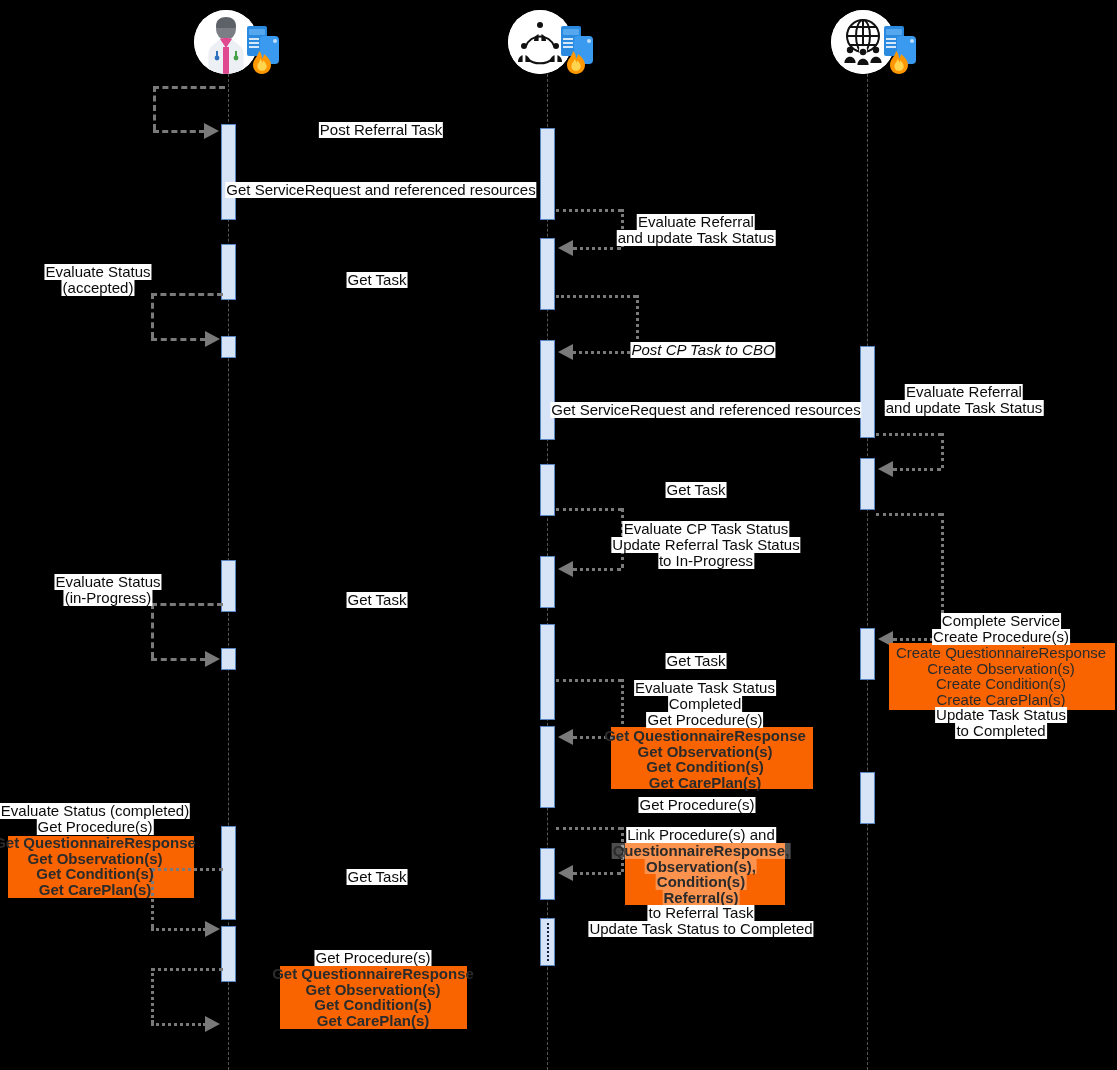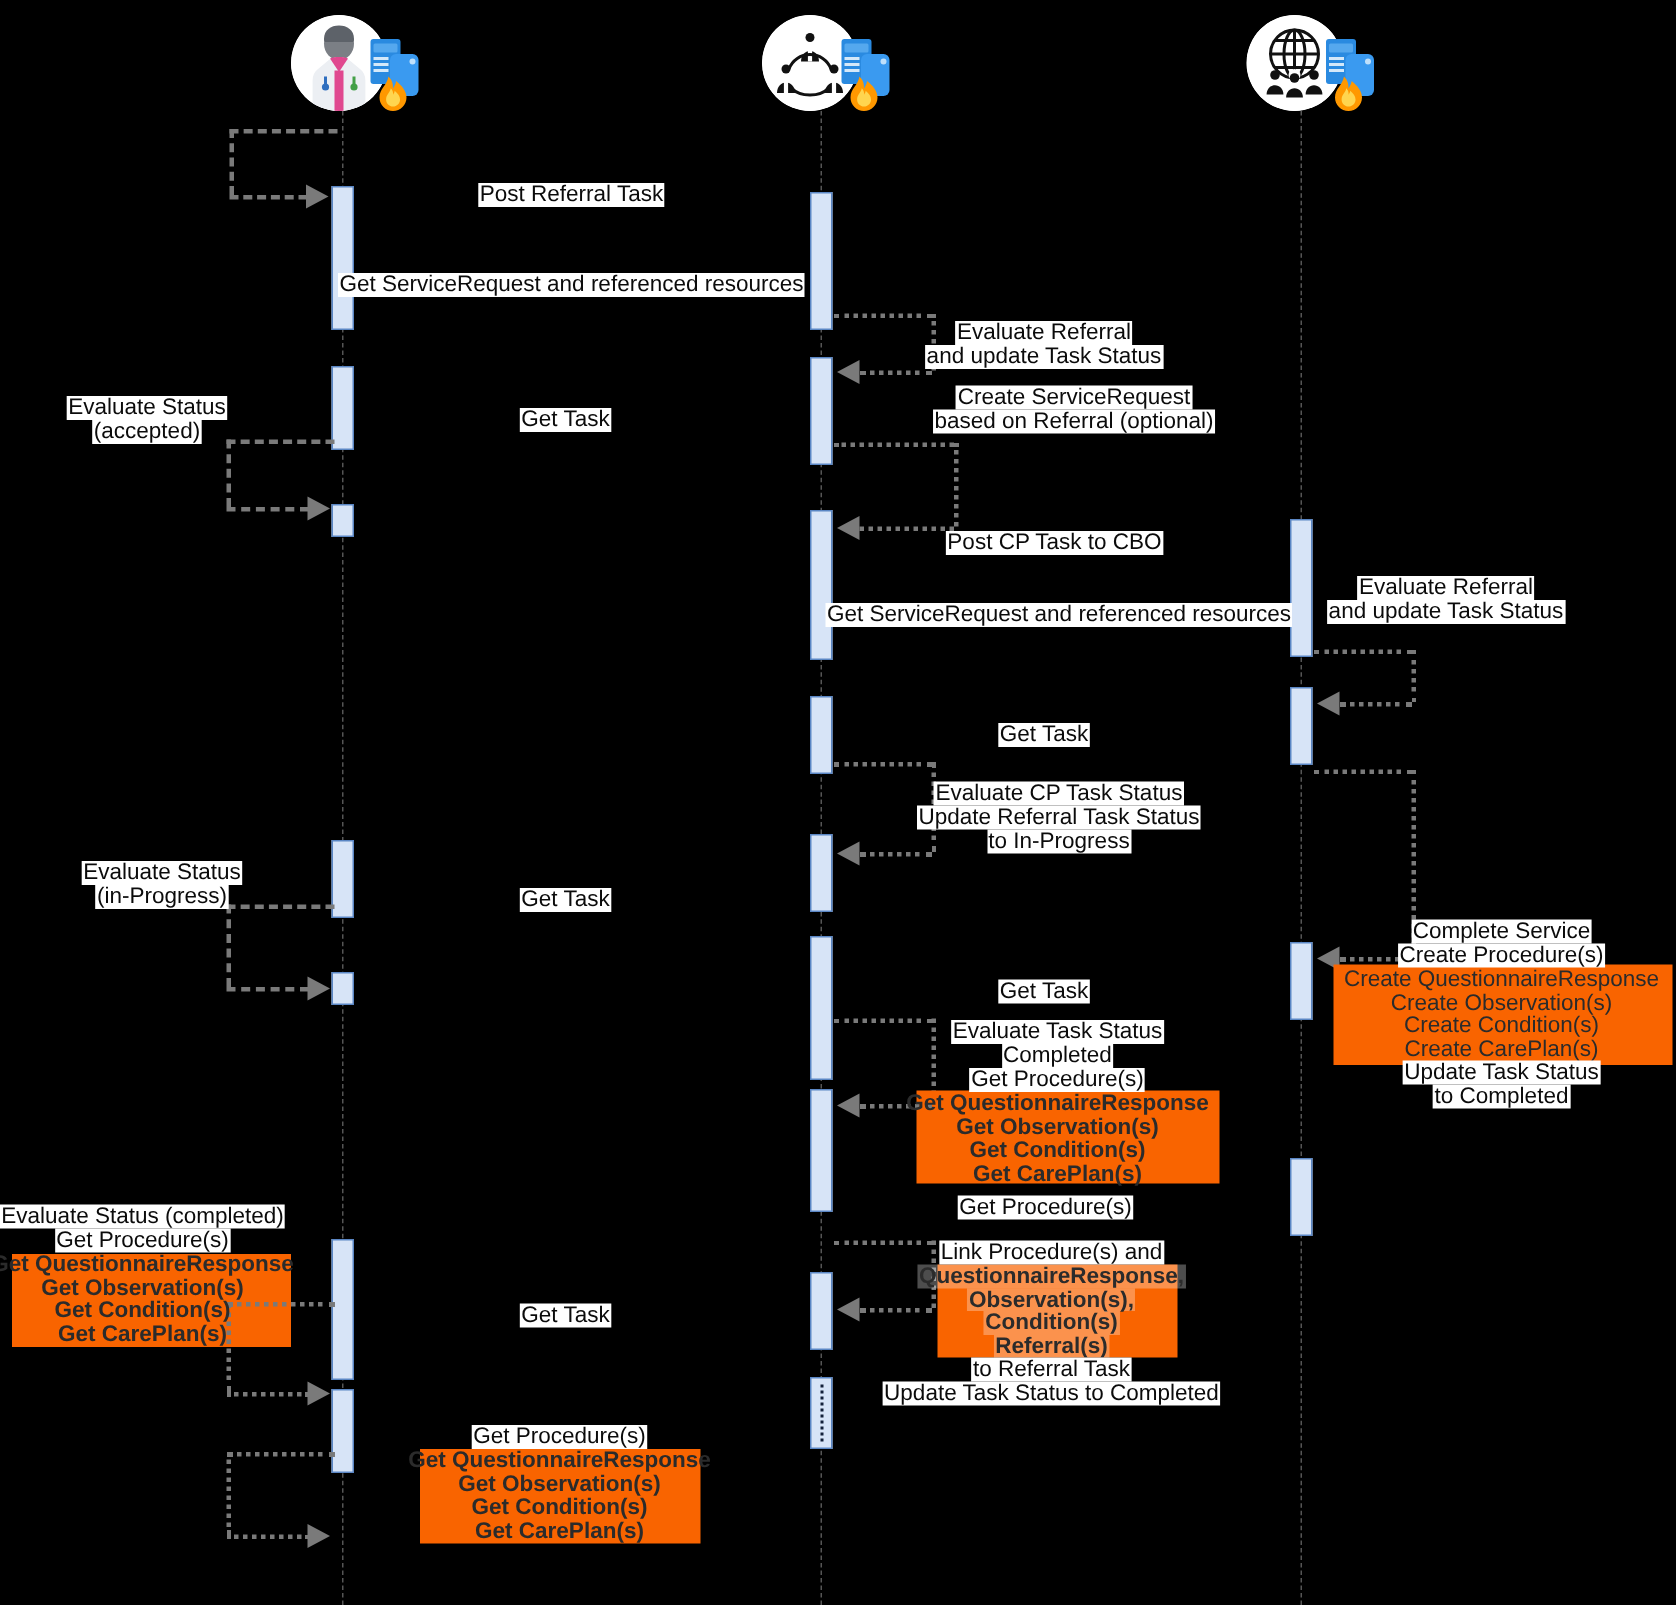--- a/index.html
+++ b/index.html
@@ -255,26 +255,22 @@
 
   <div class="lbl ctr" style="left:377px;top:272px;">
     <span>Get Task</span>
   </div>
 
   <div class="seg hd" style="left:556px;top:295px;width:80px;"></div>
   <div class="seg vd" style="left:636px;top:295px;height:56px;"></div>
   <div class="seg hd" style="left:573px;top:351px;width:63px;"></div>
   <div class="arrow left" style="left:558px;top:344px;"></div>
 
-  <div class="lbl ctr" style="left:716px;top:257px;">
-    <span>Create ServiceRequest</span><br>
-    <span>based on Referral (optional)</span>
-  </div>
-
-  <div class="lbl ctr" style="left:703px;top:354px;">
+
+  <div class="lbl ctr" style="left:703px;top:342px;font-style:italic;">
     <span>Post CP Task to CBO</span>
   </div>
 
   <div class="lbl ctr" style="left:706px;top:402px;">
     <span>Get ServiceRequest and referenced resources</span>
   </div>
 
   <div class="seg hd" style="left:876px;top:433px;width:65px;"></div>
   <div class="seg vd" style="left:941px;top:433px;height:35px;"></div>
   <div class="seg hd" style="left:893px;top:468px;width:48px;"></div>

